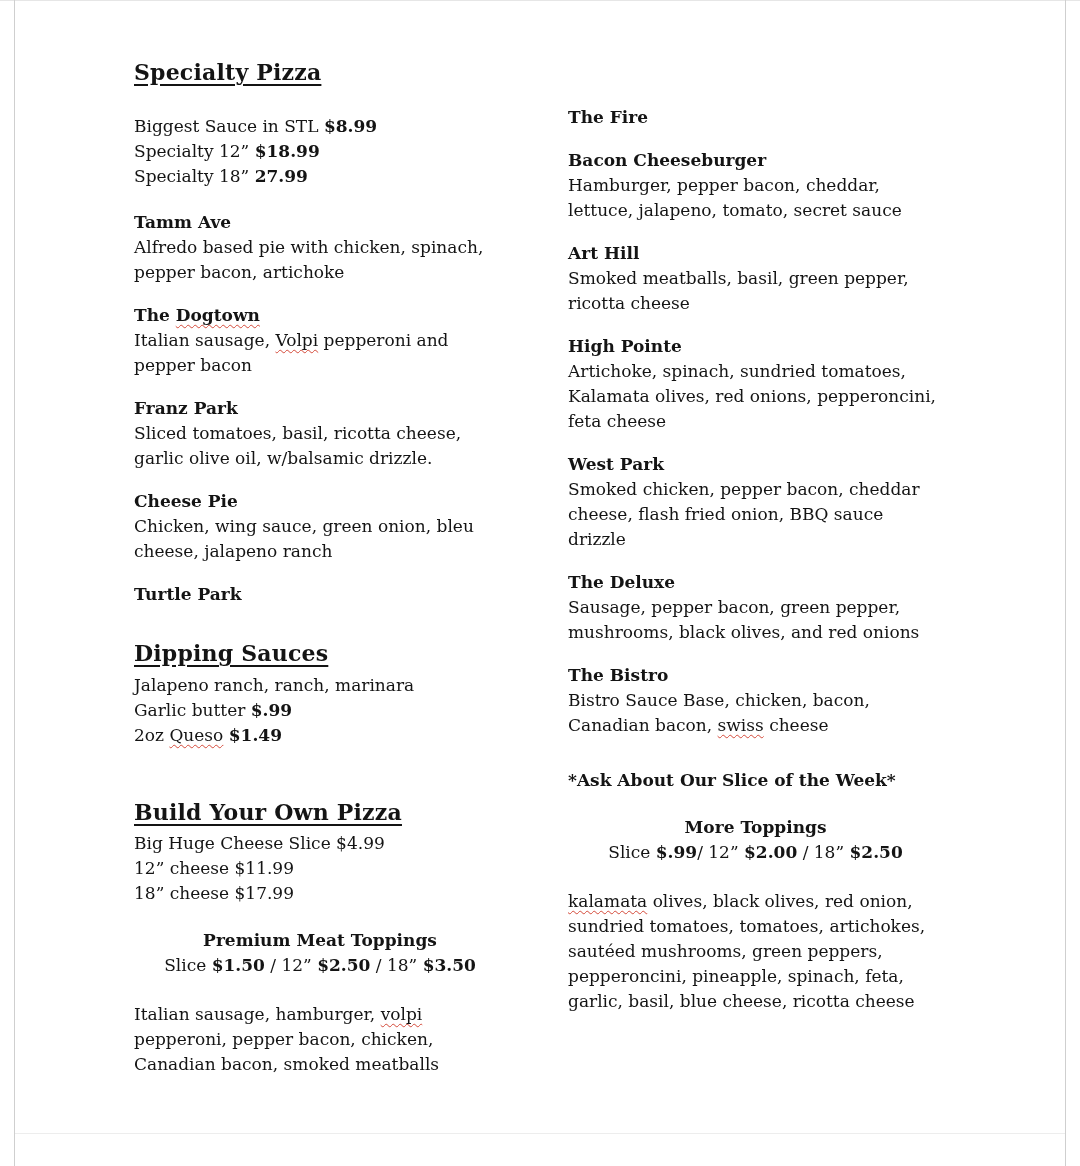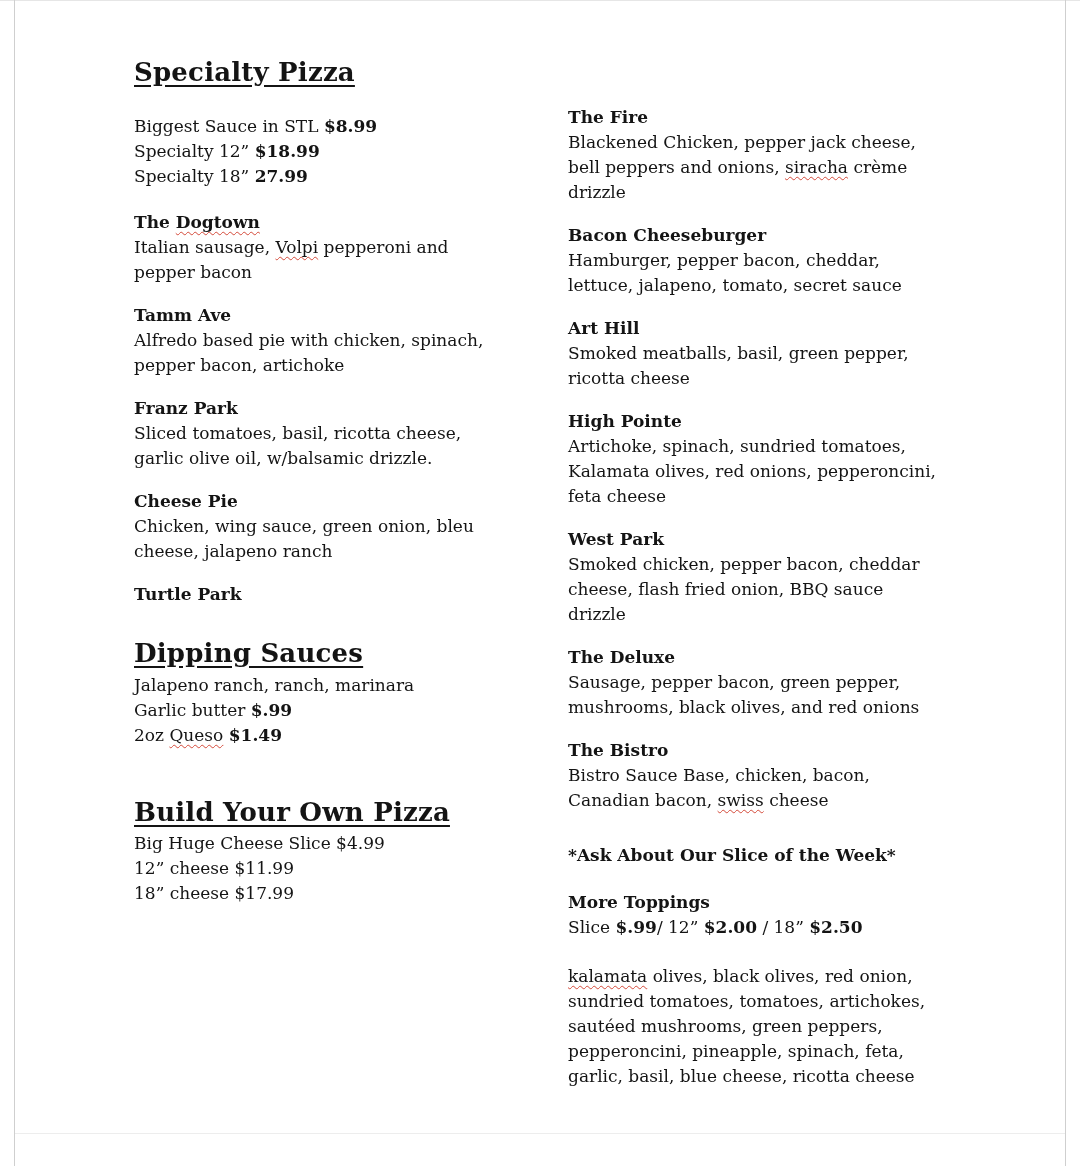--- a/index.html
+++ b/index.html
@@ -42,21 +42,21 @@
     left: 134px;
     top: 58px;
     width: 812px;
     display: flex;
     align-items: flex-start;
   }
   .col-left  { width: 372px; }
   .col-right { width: 375px; margin-left: 62px; padding-top: 46px; }
 
   .heading {
-    font-size: 26px;
+    font-size: 22px;
     line-height: 28px;
     font-weight: 700;
     text-decoration: underline;
     text-underline-offset: 4px;
     letter-spacing: 0.2px;
   }
   .h-specialty { margin: 0 0 28px 0; }
   .h-dipping   { margin: 32px 0 6px 0; }
   .h-byop      { margin: 50px 0 5px 0; }
 
@@ -66,21 +66,21 @@
   }
   .title { font-weight: 700; line-height: 26px; }
   .ask   { font-weight: 700; }
 
   .price-block { margin: 0 0 20px 0; }
   .item  { margin: 0 0 17px 0; }
 
   .push-sm  { margin-top: 14px; }
   .push-md  { margin-top: 24px; }
   .push-lg  { margin-top: 30px; }
-  .push-xl  { margin-top: 21px; }
+  .push-xl  { margin-top: 21px; text-align: center; }
 
   .b { font-weight: 700; }
   .w {
     text-decoration-line: underline;
     text-decoration-style: wavy;
     text-decoration-color: #d44a3a;
     text-decoration-thickness: 1px;
     text-underline-offset: 3px;
     text-decoration-skip-ink: none;
   }
@@ -96,27 +96,27 @@
 
   <div class="content">
 
     <div class="col-left">
 
       <div class="heading h-specialty">Specialty Pizza</div>
 
       <div class="lines price-block"><span>Biggest Sauce in STL </span><span class="b">$8.99</span><br><span>Specialty 12” </span><span class="b">$18.99</span><br><span>Specialty 18” </span><span class="b">27.99</span></div>
 
       <div class="item">
-        <div class="title"><span class="b">The </span><span class="b w">Dogtown</span></div>
-        <div class="desc"><span>Italian sausage, </span><span class="w">Volpi</span><span> pepperoni and pepper bacon</span></div>
+        <div class="title"><span class="b">Tamm Ave</span></div>
+        <div class="desc"><span>Alfredo based pie with chicken, spinach, pepper bacon, artichoke</span></div>
       </div>
 
       <div class="item">
-        <div class="title"><span class="b">Tamm Ave</span></div>
-        <div class="desc"><span>Alfredo based pie with chicken, spinach, pepper bacon, artichoke</span></div>
+        <div class="title"><span class="b">The </span><span class="b w">Dogtown</span></div>
+        <div class="desc"><span>Italian sausage, </span><span class="w">Volpi</span><span> pepperoni and pepper bacon</span></div>
       </div>
 
       <div class="item">
         <div class="title"><span class="b">Franz Park</span></div>
         <div class="desc"><span>Sliced tomatoes, basil, ricotta cheese, garlic olive oil, w/balsamic drizzle.</span></div>
       </div>
 
       <div class="item">
         <div class="title"><span class="b">Cheese Pie</span></div>
         <div class="desc"><span>Chicken, wing sauce, green onion, bleu cheese, jalapeno ranch</span></div>
@@ -125,28 +125,32 @@
       <div class="item">
         <div class="title"><span class="b">Turtle Park</span></div>
       </div>
 
       <div class="heading h-dipping">Dipping Sauces</div>
       <div class="lines"><span>Jalapeno ranch, ranch, marinara</span><br><span>Garlic butter </span><span class="b">$.99</span><br><span>2oz </span><span class="w">Queso</span><span> </span><span class="b">$1.49</span></div>
 
       <div class="heading h-byop">Build Your Own Pizza</div>
       <div class="lines"><span>Big Huge Cheese Slice $4.99</span><br><span>12” cheese $11.99</span><br><span>18” cheese $17.99</span></div>
 
+      <div class="item push-xl">
+        <div class="title"><span class="b">Premium Meat Toppings</span></div>
+        <div class="desc"><span>Slice </span><span class="b">$1.50</span><span> / 12” </span><span class="b">$2.50</span><span> / 18” </span><span class="b">$3.50</span></div>
+      </div>
 
+      <div class="desc push-md"><span>Italian sausage, hamburger, </span><span class="w">volpi</span><span> pepperoni, pepper bacon, chicken, Canadian bacon, smoked meatballs</span></div>
     </div>
 
     <div class="col-right">
 
       <div class="item">
         <div class="title"><span class="b">The Fire</span></div>
-        <div class="desc"><span>Blackened Chicken, pepper jack cheese, bell peppers and onions, </span><span class="w">siracha</span><span> crème drizzle</span></div>
       </div>
 
       <div class="item">
         <div class="title"><span class="b">Bacon Cheeseburger</span></div>
         <div class="desc"><span>Hamburger, pepper bacon, cheddar, lettuce, jalapeno, tomato, secret sauce</span></div>
       </div>
 
       <div class="item push-sm">
         <div class="title"><span class="b">Art Hill</span></div>
         <div class="desc"><span>Smoked meatballs, basil, green pepper, ricotta cheese</span></div>

